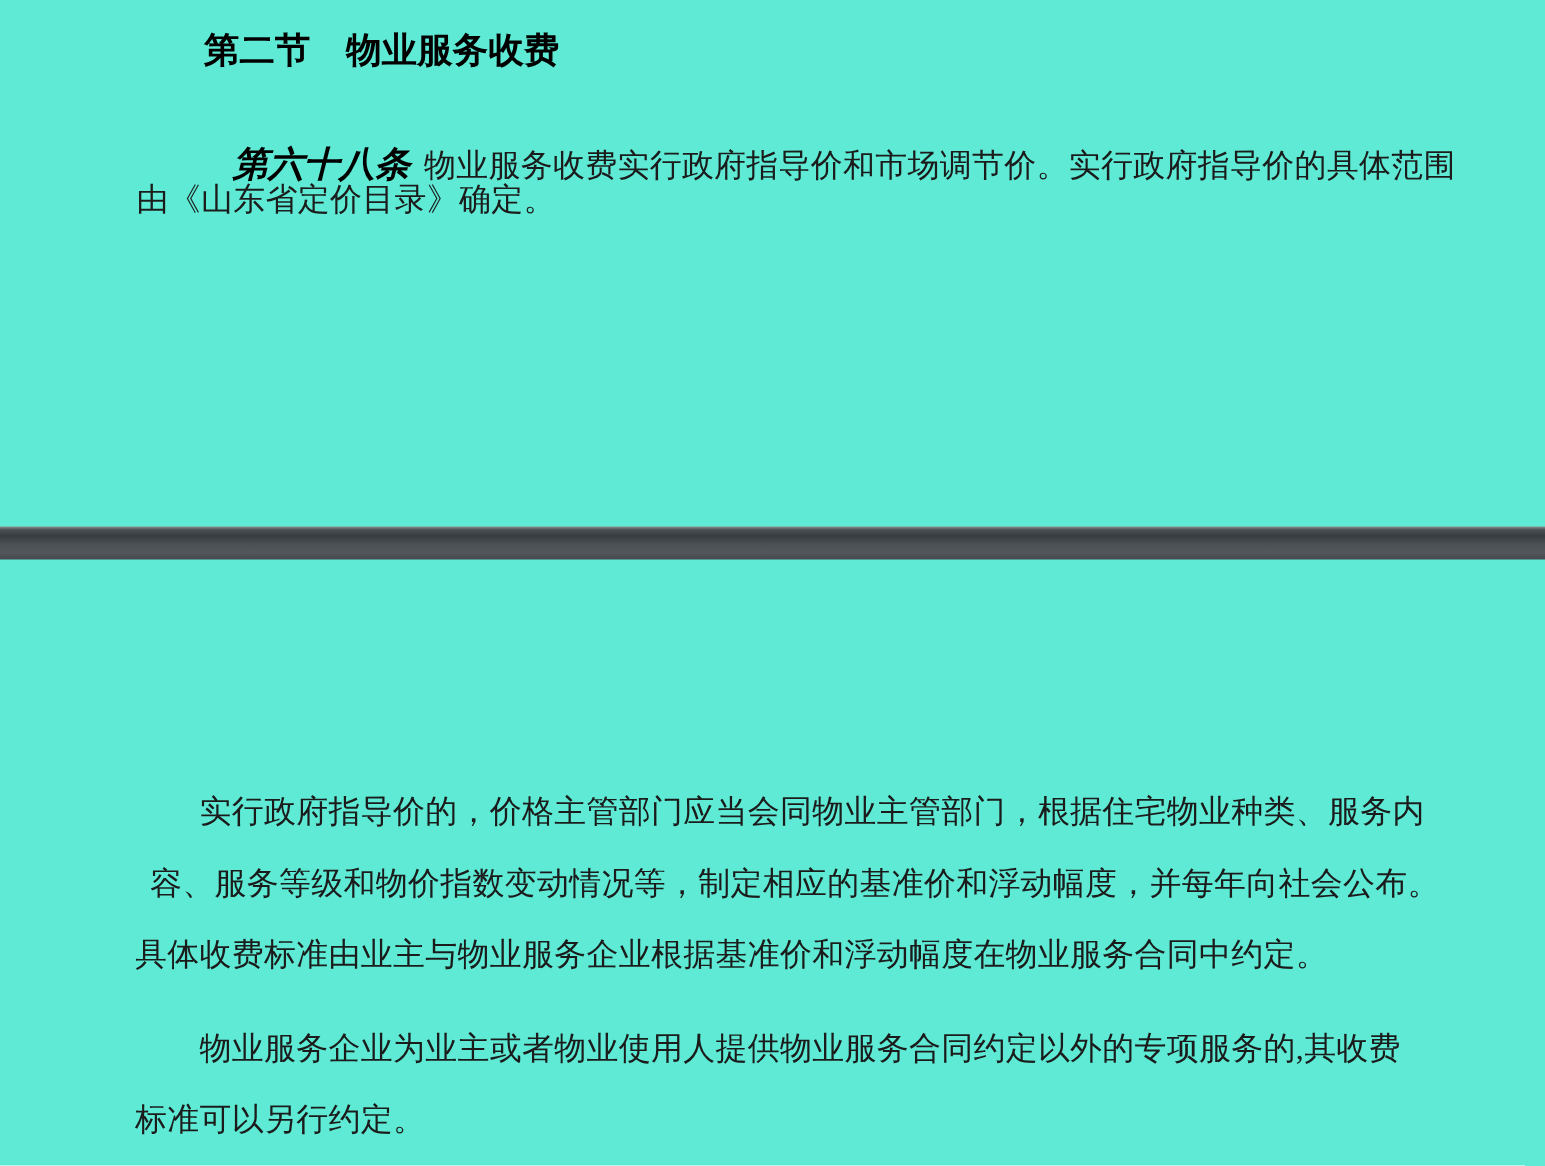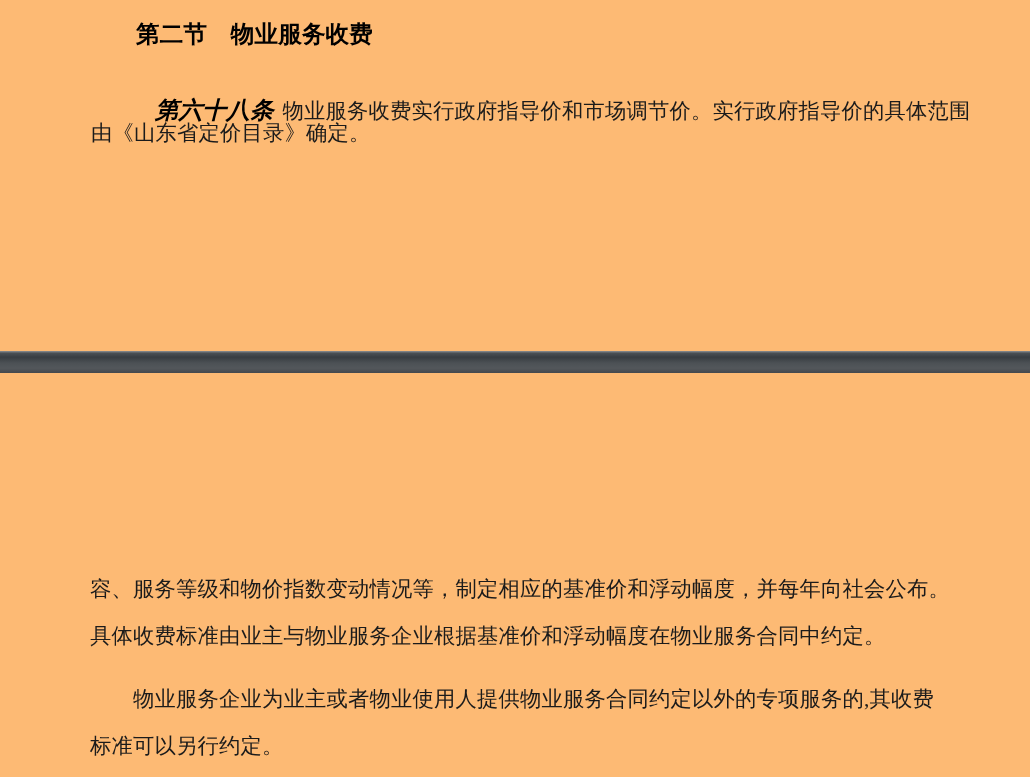--- a/index.html
+++ b/index.html
@@ -7,21 +7,21 @@
     width: 1030px;
     height: 777px;
     overflow: hidden;
     background: #ffffff;
     font-family: "Liberation Serif", "DejaVu Serif", serif;
   }
   .viewer {
     position: relative;
     width: 1030px;
     height: 777px;
-    background: #fdba74;
+    background: #5eead4;
   }
   .line {
     position: absolute;
     white-space: pre;
     color: #1b1b1b;
     font-size: 21.3px;
     line-height: 1.15;
     letter-spacing: 0.2px;
   }
   .bold {
@@ -63,22 +63,23 @@
   <div class="line heading" style="left:136px; top:21px;">第二节　物业服务收费</div>
 
   <div class="line" style="left:133px; top:73px;">
     <span class="bold article-label">第六十八条</span><span>物业服务收费实行政府指导价和市场调节价。实行政府指导价的具体范围</span>
   </div>
 
   <div class="line" style="left:91px; top:121px;">由《山东省定价目录》确定。</div>
 
   <div class="page-separator"></div>
 
+  <div class="line" style="left:133px; top:529px;">实行政府指导价的，价格主管部门应当会同物业主管部门，根据住宅物业种类、服务内</div>
 
-  <div class="line" style="left:90px; top:577px;">容、服务等级和物价指数变动情况等，制定相应的基准价和浮动幅度，并每年向社会公布。</div>
+  <div class="line" style="left:100px; top:577px;">容、服务等级和物价指数变动情况等，制定相应的基准价和浮动幅度，并每年向社会公布。</div>
 
   <div class="line" style="left:90px; top:624px;">具体收费标准由业主与物业服务企业根据基准价和浮动幅度在物业服务合同中约定。</div>
 
   <div class="line" style="left:90px; top:734px;">标准可以另行约定。</div>
 
   <div class="line" style="left:133px; top:687px;">物业服务企业为业主或者物业使用人提供物业服务合同约定以外的专项服务的,其收费</div>
 
 </div>
 
 </body></html>

